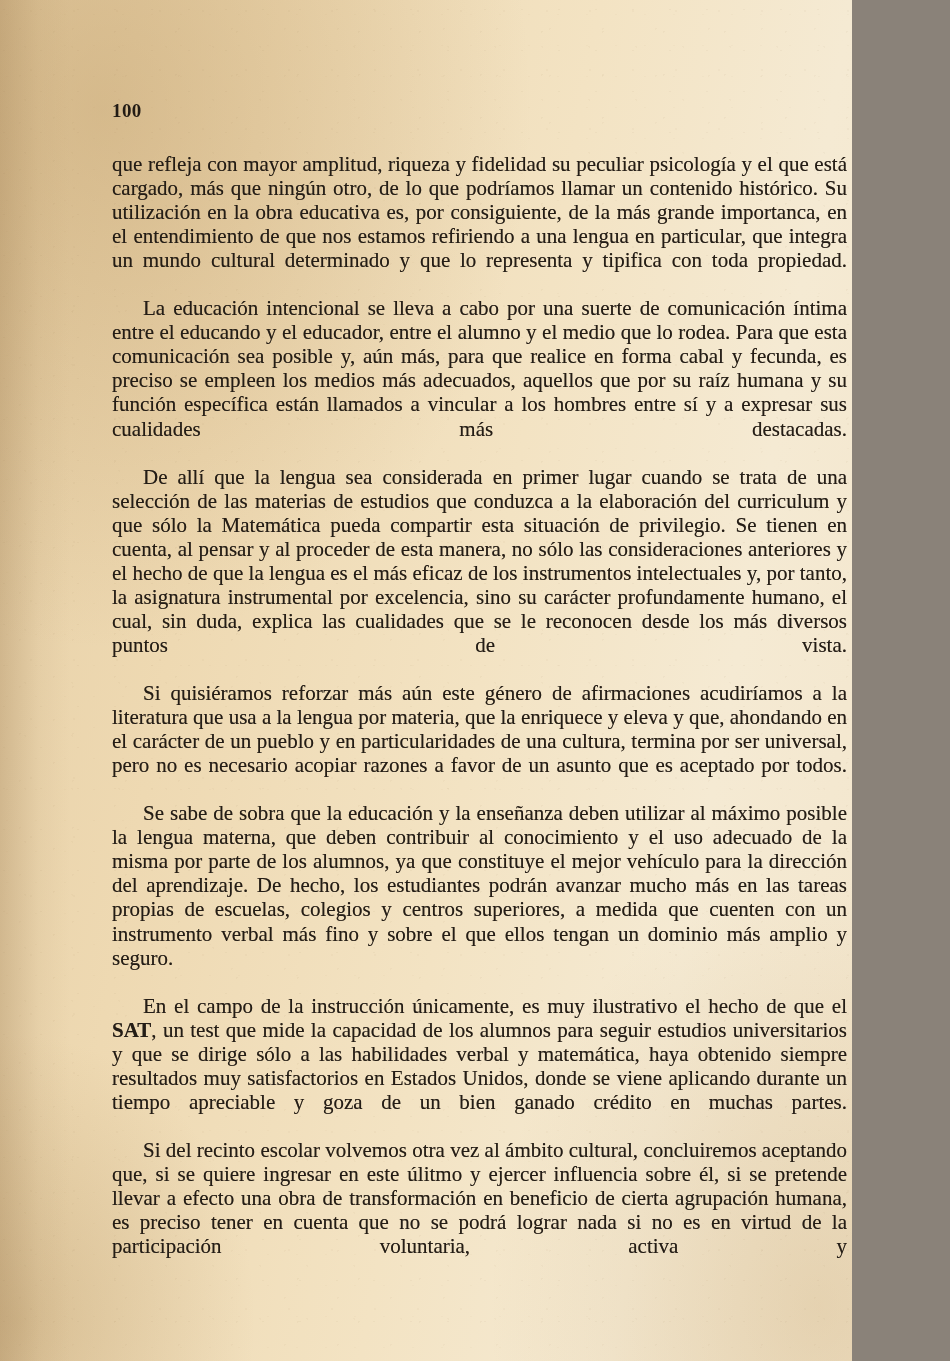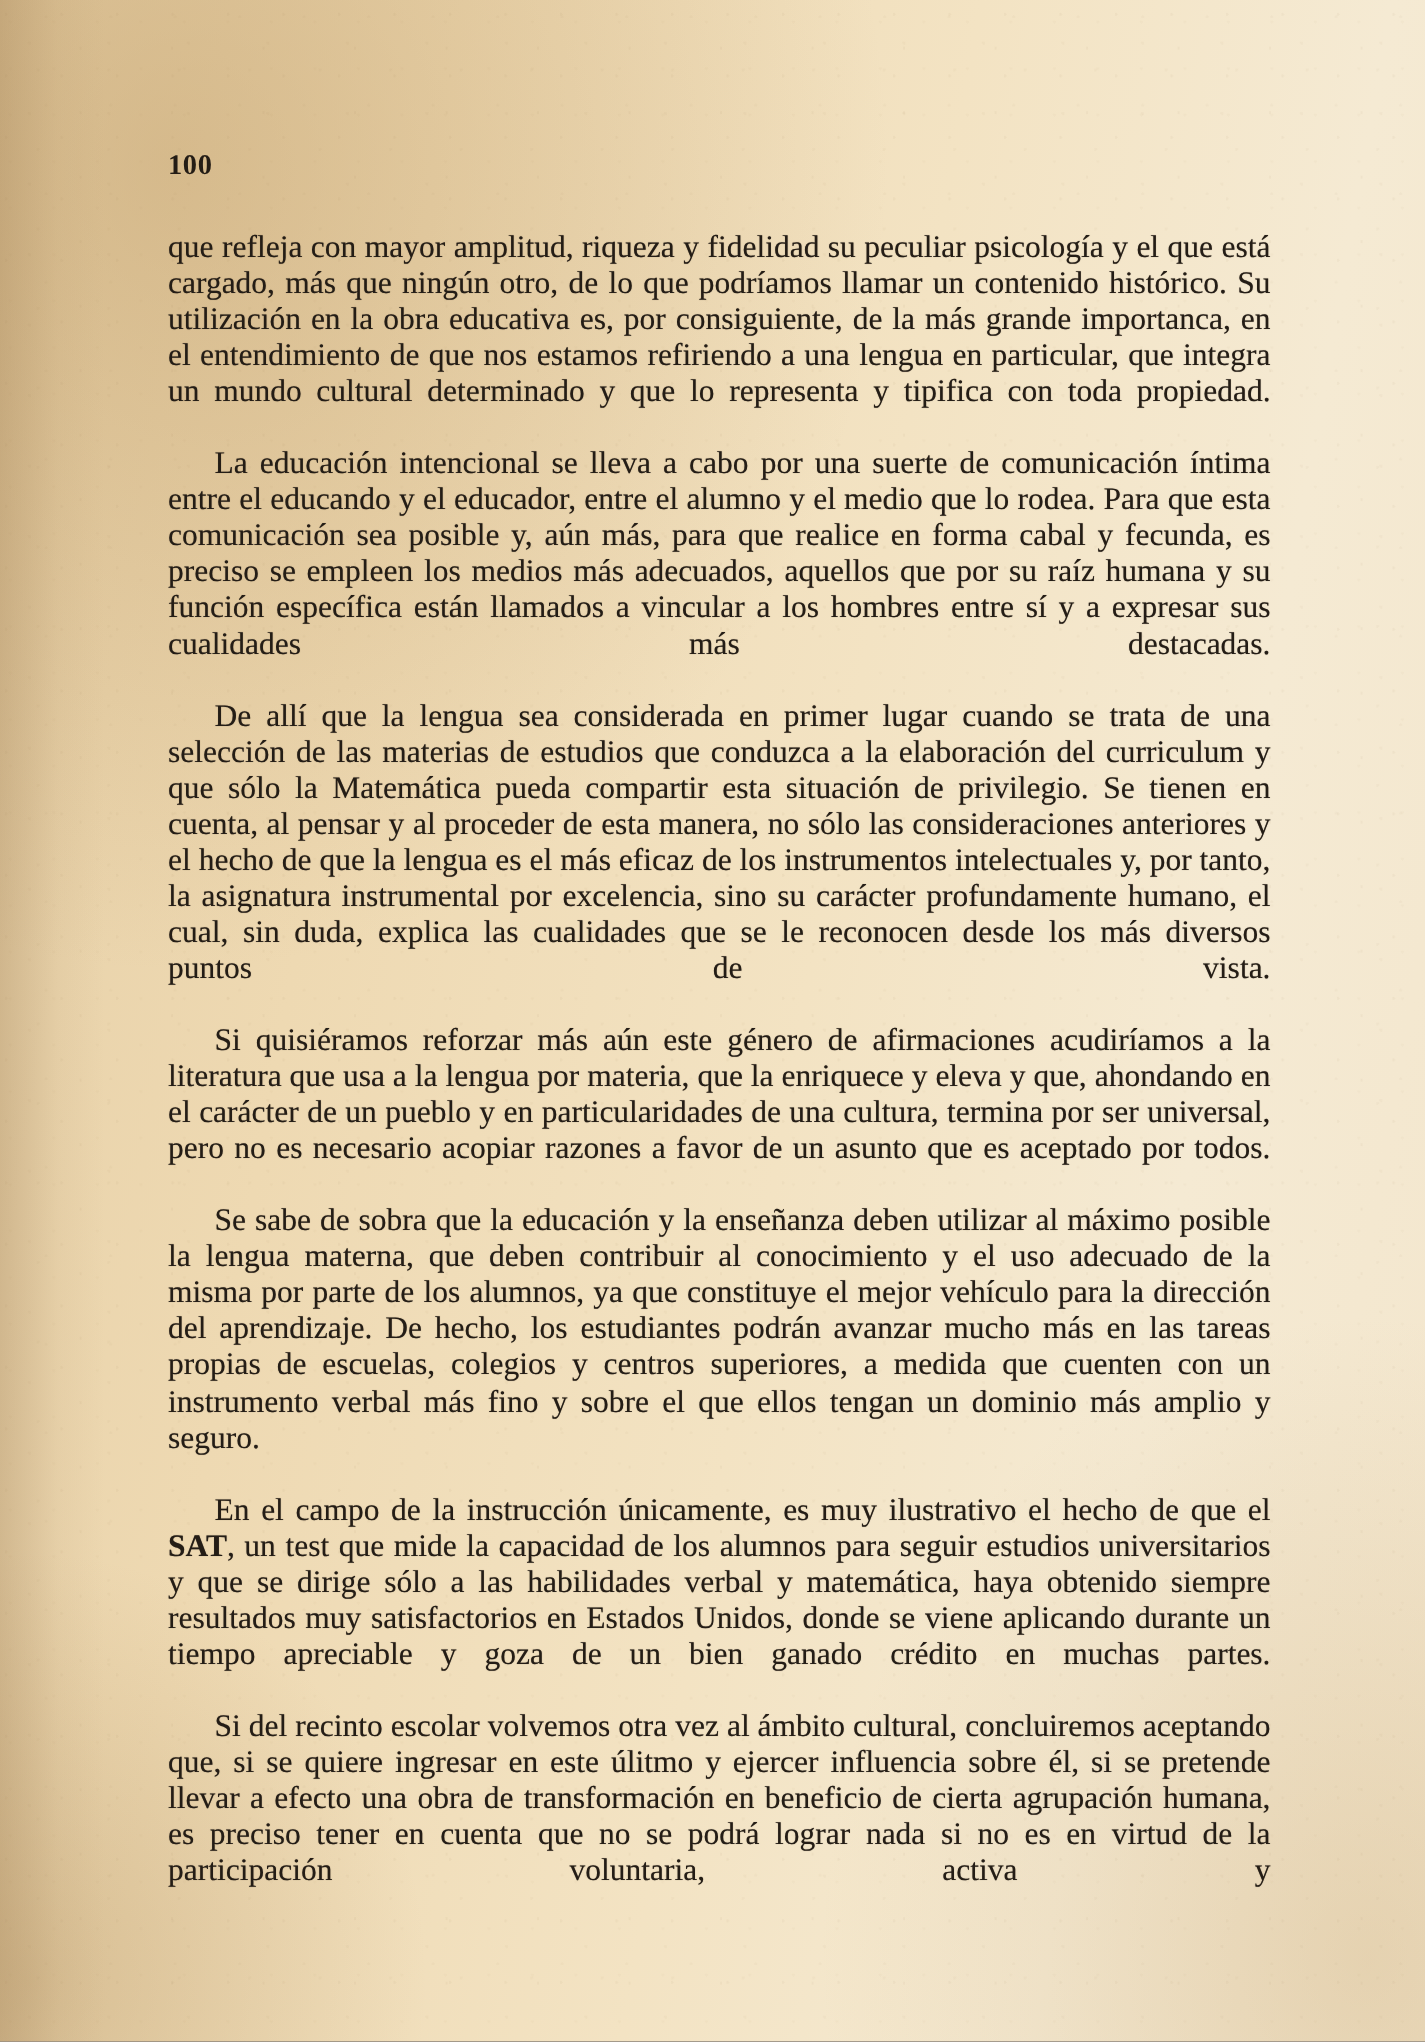--- a/index.html
+++ b/index.html
@@ -3,21 +3,21 @@
 <meta charset="utf-8">
 <style>
   html, body {
     margin: 0;
     padding: 0;
     background: #8a8279;
   }
 
   #page {
     position: relative;
-    width: 950px;
+    width: 852px;
     height: 1361px;
     overflow: hidden;
     
     background:
       radial-gradient(ellipse 70% 55% at 12% 8%, rgba(186,150,96,0.42) 0%, rgba(186,150,96,0.16) 45%, rgba(186,150,96,0) 72%),
       radial-gradient(ellipse 55% 45% at 96% 96%, rgba(196,162,108,0.30) 0%, rgba(196,162,108,0) 70%),
       radial-gradient(ellipse 40% 30% at 2% 97%, rgba(172,138,88,0.34) 0%, rgba(172,138,88,0) 70%),
       linear-gradient(100deg, #e6cfa6 0%, #eed9b2 26%, #f3e3c3 55%, #f5eAd3 78%, #f3e6cd 100%);
   }
 

